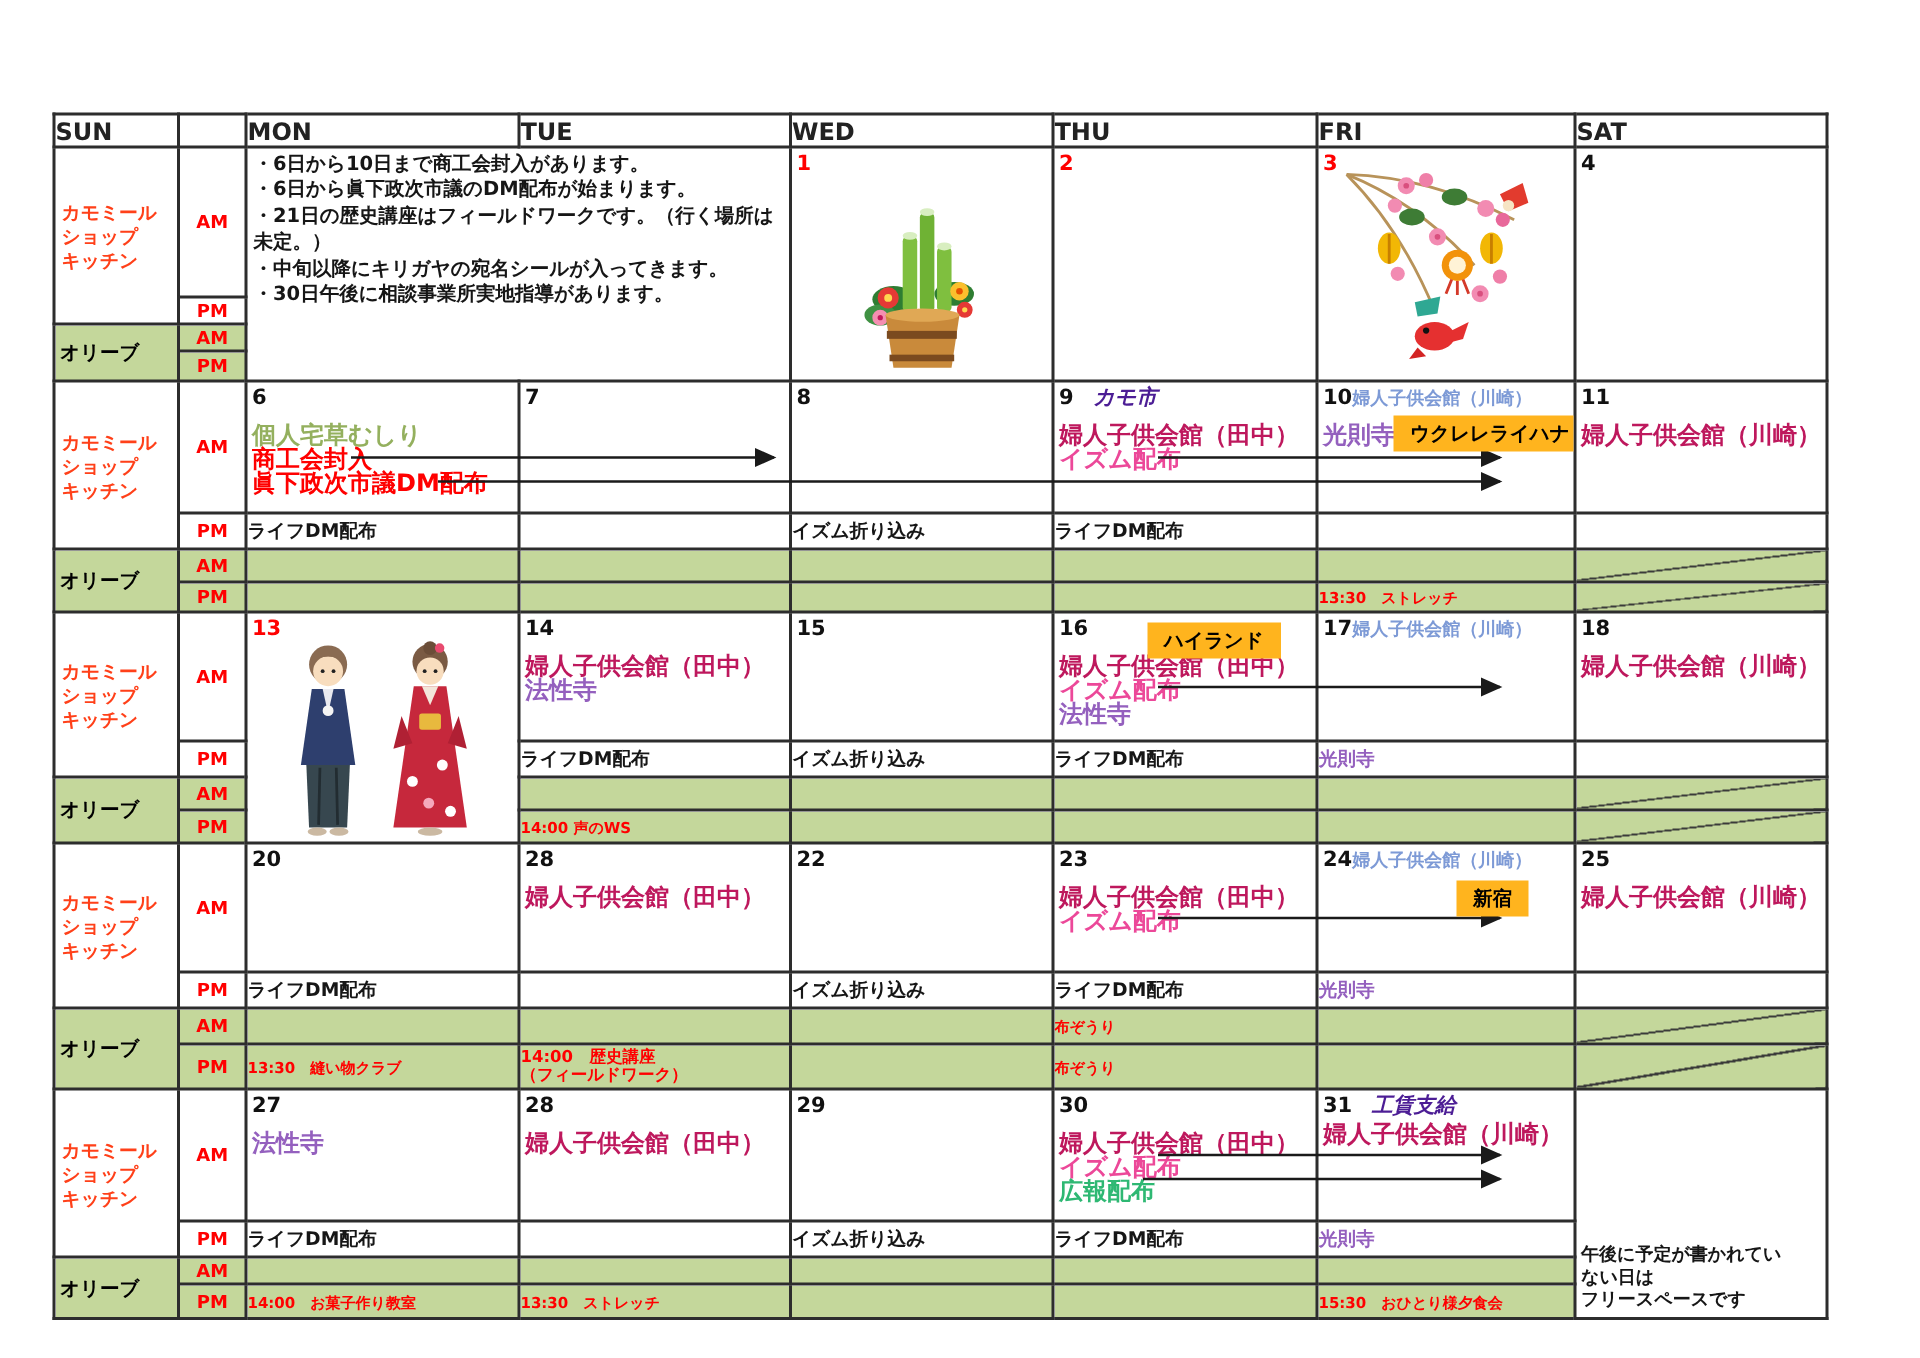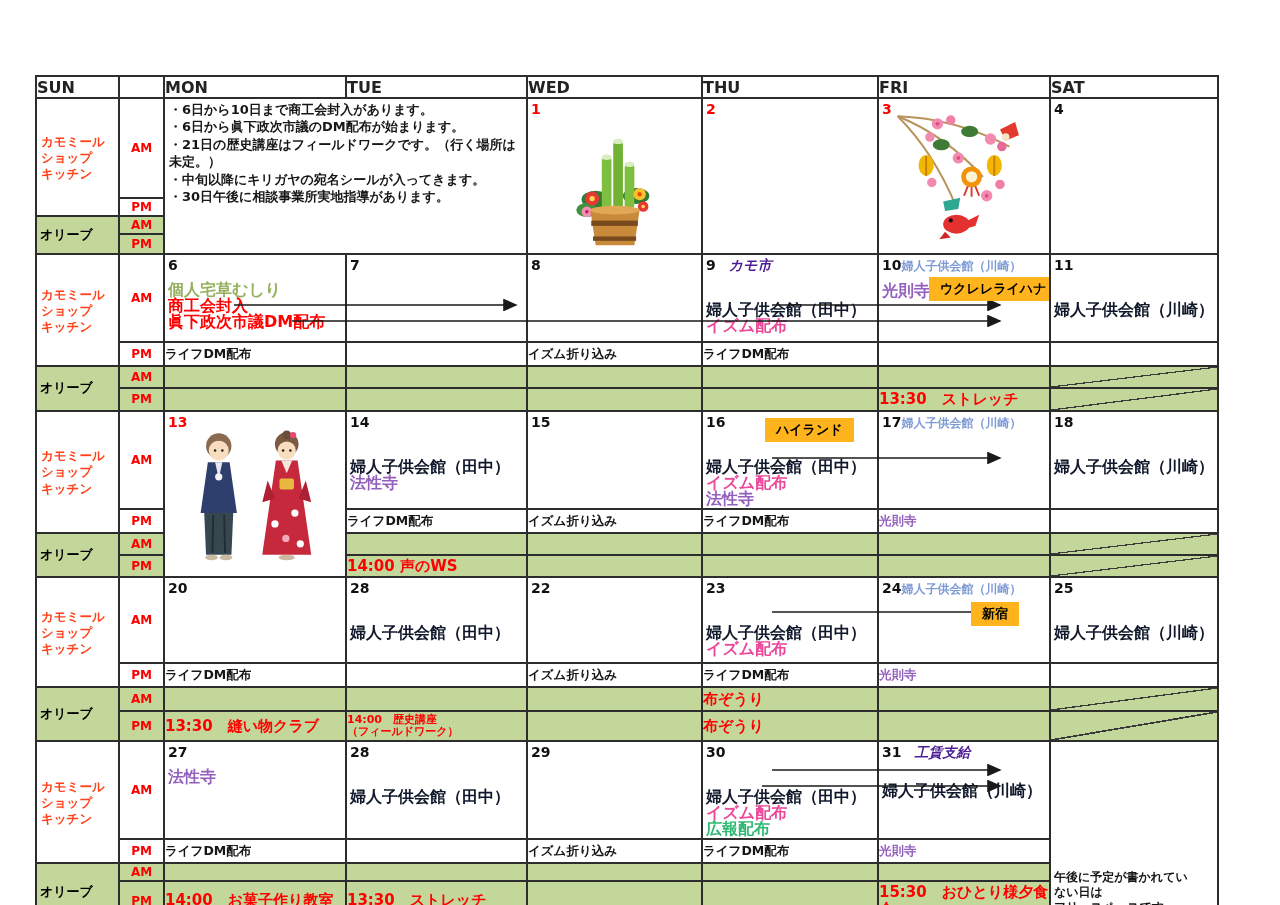--- a/index.html
+++ b/index.html
@@ -19,29 +19,29 @@
   td.ampm{color:#ff0000;font-weight:bold;font-size:12px;text-align:center;vertical-align:middle;}
   td.olv{background:#c4d79b;}
   td.crossed{background-image:linear-gradient(to bottom right,transparent 48.5%,#3a3a3a 48.5%,#3a3a3a 51.5%,transparent 51.5%);}
   td.cell{position:relative;font-size:12px;font-weight:bold;padding:1px 3px;}
   .num{display:inline-block;font-size:14px;font-weight:bold;color:#111;line-height:18px;}
   .num.rd{color:#ff0000;}
   .tag{display:inline-block;font-size:14px;font-weight:bold;color:#4c1d95;margin-left:13px;line-height:18px;font-style:italic;}
   .side{display:inline-block;font-size:12px;font-weight:bold;color:#7d9ad6;line-height:18px;}
   .gap{height:8px;}
   .ln{line-height:16px;white-space:nowrap;font-size:16px;font-weight:bold;}
-  .blue{color:#0f172a;margin-top:20px;}
+  .blue{color:#be185d;}
   .purple{color:#9460be;}
   .rdt{color:#ff0000;}
   .grn1{color:#94b05e;}
   .grn2{color:#2eb873;}
   .blk{color:#ec4899;}
   td.pmcell{font-size:12.5px;font-weight:bold;color:#161616;padding:2px 0;vertical-align:middle;line-height:1.1;}
   td.pmcell .purple{font-size:12.5px;}
-  .ored{color:#ff0000;font-size:15px;font-weight:bold;}
+  .ored{color:#ff0000;font-size:10px;font-weight:bold;}
   .osmall{color:#ff0000;font-size:11px;font-weight:bold;line-height:1.1;}
   .hl{position:absolute;background:#ffb41e;color:#000;font-size:13px;font-weight:bold;padding:3px 11px;white-space:nowrap;z-index:3;}
   td.notes{font-size:13px;font-weight:bold;color:#161616;line-height:1.34;padding:2px 4px;vertical-align:top;}
   .satnote{position:absolute;left:3px;bottom:4px;font-size:12px;font-weight:bold;color:#161616;line-height:1.25;}
   .imgwrap{position:absolute;left:0;right:0;top:16px;text-align:center;}
   svg.arrows{position:absolute;left:0;top:0;z-index:2;pointer-events:none;}
 </style>
 </head>
 <body>
 

